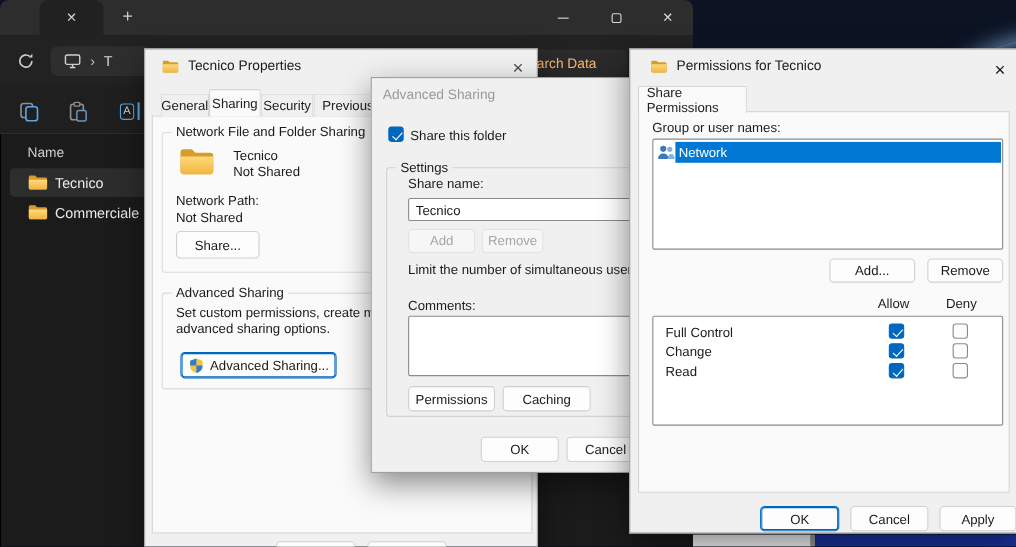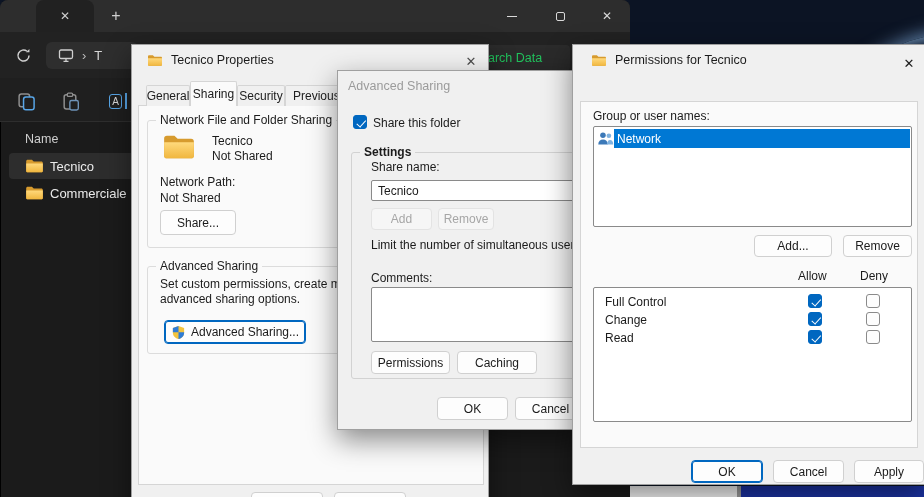--- a/index.html
+++ b/index.html
@@ -19,39 +19,39 @@
   .exp-tab .x{color:#cfcfcf;font-size:12px;}
   .newtab{position:absolute;left:104px;top:4px;width:24px;height:24px;color:#cfcfcf;font-size:16px;display:flex;align-items:center;justify-content:center;border-radius:4px;}
   .wc{position:absolute;top:0;height:32px;width:40px;display:flex;align-items:center;justify-content:center;color:#d9d9d9;}
   .wc-min i{display:block;width:10px;height:1px;background:#d9d9d9;}
   .wc-max i{display:block;width:9px;height:9px;border:1px solid #d9d9d9;border-radius:2px;}
   .wc-close{font-size:12px;}
   .exp-addr{position:absolute;left:0;top:32px;width:100%;height:46px;background:#222222;}
   .icon-btn{position:absolute;display:flex;align-items:center;justify-content:center;}
   .addr-pill{position:absolute;left:46px;top:10px;width:92px;height:27px;background:#2e2e2e;border-radius:6px;display:flex;align-items:center;gap:8px;padding-left:12px;color:#d6d6d6;font-size:13px;overflow:hidden;}
   .chev{color:#bdbdbd;font-size:13px;}
-  .searchbox{position:absolute;left:484px;top:13px;width:86px;height:26px;background:#2b2b2b;border-radius:4px;color:#22c55e;font-size:12.5px;display:flex;align-items:center;padding-left:4px;overflow:hidden;white-space:nowrap;}
+  .searchbox{position:absolute;left:484px;top:13px;width:86px;height:26px;background:#2b2b2b;border-radius:4px;color:#fdba74;font-size:12.5px;display:flex;align-items:center;padding-left:4px;overflow:hidden;white-space:nowrap;}
   .exp-toolbar{position:absolute;left:0;top:78px;width:100%;height:44px;background:#1f1f1f;border-bottom:1px solid #2e2e2e;}
   .rn-box{display:inline-flex;align-items:center;justify-content:center;width:13px;height:15px;border:1.4px solid #58a6e8;border-radius:3px;color:#d8d8d8;font-size:10px;}
   .rn-bar{display:inline-block;width:2px;height:16px;background:#58a6e8;margin-left:3px;}
   .exp-files{position:absolute;left:0;top:122px;width:100%;height:375px;background:#1b1b1b;border-left:1px solid #000;}
   .col-head{position:absolute;left:24px;top:10px;color:#cfcfcf;font-size:12.5px;}
   .frow{position:absolute;left:8px;width:440px;height:26px;display:flex;align-items:center;gap:6px;padding-left:16px;border-radius:4px;color:#eaeaea;font-size:13px;}
   .frow.hover{background:#2d2d2d;}
 
   
   .dlg{position:absolute;background:#f0f0f0;border:1px solid #9f9f9f;box-shadow:0 10px 26px rgba(0,0,0,.45);font-size:12px;color:#1b1b1b;}
   .dlg-title{position:absolute;left:0;top:0;width:100%;height:30px;display:flex;align-items:center;gap:8px;padding-left:15px;font-size:12.5px;}
   .dlg-close{position:absolute;top:7px;width:18px;height:18px;display:flex;align-items:center;justify-content:center;color:#4d4d4d;font-size:13px;}
   .xtab{position:absolute;background:#f0f0f0;border:1px solid #d5d5d5;border-bottom:none;border-radius:2px 2px 0 0;display:flex;align-items:center;justify-content:center;font-size:12px;color:#202020;padding:0 7px;height:21px;}
   .xtab.active{background:#fafafa;height:25px;z-index:3;}
   .tabpage{position:absolute;background:#fafafa;border:1px solid #d5d5d5;}
   .groupbox{position:absolute;border:1px solid #dcdcdc;border-radius:3px;}
   .gb-label{position:absolute;top:-8px;left:8px;padding:0 4px;font-size:12px;color:#1b1b1b;background:#fafafa;}
-  .gb-label.on-dlg{background:#f0f0f0;font-weight:bold;}
+  .gb-label.on-dlg{background:#f0f0f0;}
   .lbl{position:absolute;font-size:12px;color:#1b1b1b;white-space:nowrap;}
   .btn{position:absolute;background:#fdfdfd;border:1px solid #d0d0d0;border-radius:4px;display:flex;align-items:center;justify-content:center;font-size:12px;color:#1b1b1b;white-space:nowrap;}
   .btn.focus{border:1px solid #0067c0;box-shadow:inset 0 0 0 1px #0067c0;}
   .btn.disabled{color:#a6a6a6;background:#f6f6f6;border-color:#e3e3e3;}
   .tbox{position:absolute;background:#fff;border:1px solid #8a8a8a;border-radius:2px;}
   .tbox.inp{display:flex;align-items:center;padding-left:6px;font-size:12px;}
   .cb{position:absolute;width:14px;height:14px;border:1px solid #8a8a8a;border-radius:3px;background:#fdfdfd;}
   .cb.checked{background:#0067c0;border-color:#0067c0;}
   .cb.checked::after{content:"";position:absolute;left:4.5px;top:1.5px;width:3.5px;height:7.5px;border:solid #fff;border-width:0 1.6px 1.6px 0;transform:rotate(42deg);}
   .stub{position:absolute;top:447px;height:12px;width:72px;background:#fdfdfd;border:1px solid #d0d0d0;border-radius:4px;}
@@ -237,20 +237,21 @@
     <div class="dlg-title" style="padding-left:18px;">
       <svg width="16" height="13" viewBox="0 0 32 26">
         <path d="M2 5c0-1.8 1-2.7 2.7-2.7h7l3 3h12.6c1.8 0 2.7 1 2.7 2.7v13c0 1.8-1 2.7-2.7 2.7H4.7C3 23.7 2 22.8 2 21z" fill="#d79b2e"></path>
         <path d="M2 8.6h28V21c0 1.8-1 2.7-2.7 2.7H4.7C3 23.7 2 22.8 2 21z" fill="url(#gfold)"></path>
       </svg>
       <span>Permissions for Tecnico</span>
     </div>
     <div class="dlg-close" style="right:6px;top:9px;color:#1b1b1b;">✕</div>
 
     <div class="tabpage" style="left:7px;top:56px;width:338px;height:347px;"></div>
+    <div class="xtab active" style="left:7px;top:33px;width:99px;">Share Permissions</div>
 
     <span class="lbl" style="left:20px;top:64px;">Group or user names:</span>
 
     <div class="tbox" style="left:20px;top:81px;width:319px;height:101px;">
       <div class="listrow selected">
         <svg width="17" height="15" viewBox="0 0 16 14" style="margin-left:2px;">
           <circle cx="5.6" cy="4" r="2.6" fill="#3c79b8"></circle>
           <path d="M1.2 12.6c0-3.1 2-4.7 4.5-4.7s4.4 1.6 4.4 4.7z" fill="#3c79b8"></path>
           <circle cx="11.2" cy="4.4" r="2.2" fill="#7fb2e0"></circle>
           <path d="M9.4 12.6c.2-2.7 1.3-4.1 2.9-4.1 1.8 0 3 1.5 3 4.1z" fill="#7fb2e0"></path>
@@ -258,21 +259,21 @@
         <span class="sel-bar">Network</span>
       </div>
     </div>
 
     <div class="btn" style="left:181px;top:190px;width:78px;height:22px;">Add...</div>
     <div class="btn" style="left:270px;top:190px;width:69px;height:22px;">Remove</div>
 
     <span class="lbl" style="left:225px;top:224px;">Allow</span>
     <span class="lbl" style="left:287px;top:224px;">Deny</span>
 
-    <div class="tbox" style="left:20px;top:242px;width:319px;height:135px;">
+    <div class="tbox" style="left:20px;top:242px;width:319px;height:100px;">
       <div class="permrow" style="top:6px;">
         <span class="lbl" style="left:11px;top:1px;">Full Control</span>
         <div class="cb checked" style="left:214px;top:0;"></div>
         <div class="cb" style="left:272px;top:0;"></div>
       </div>
       <div class="permrow" style="top:42px;">
         <span class="lbl" style="left:11px;top:1px;">Read</span>
         <div class="cb checked" style="left:214px;top:0;"></div>
         <div class="cb" style="left:272px;top:0;"></div>
       </div>

